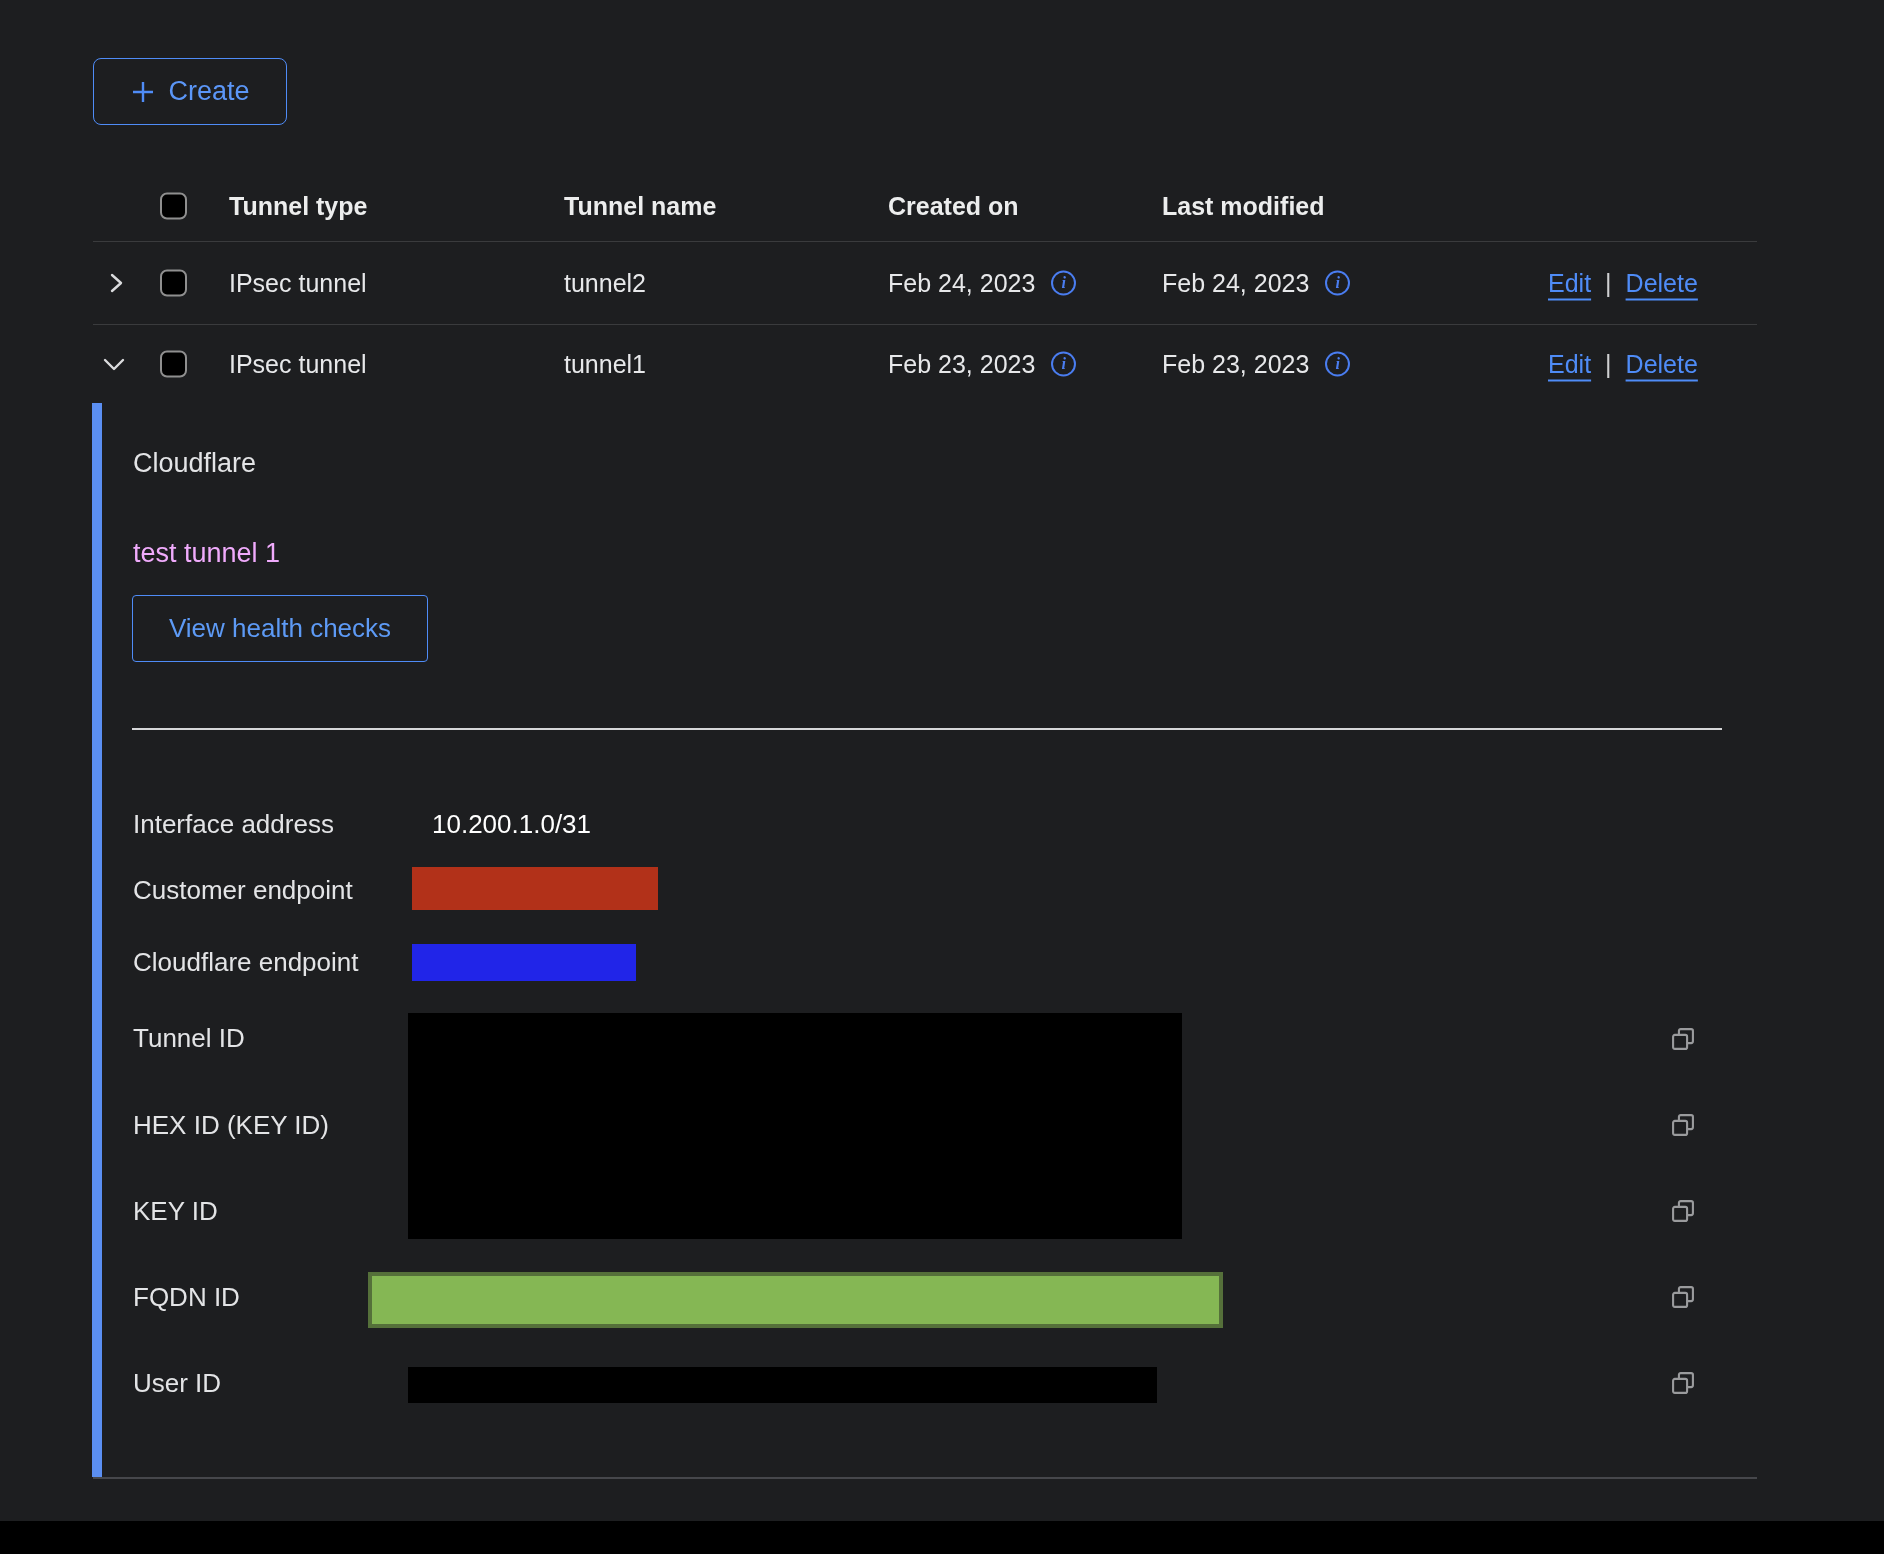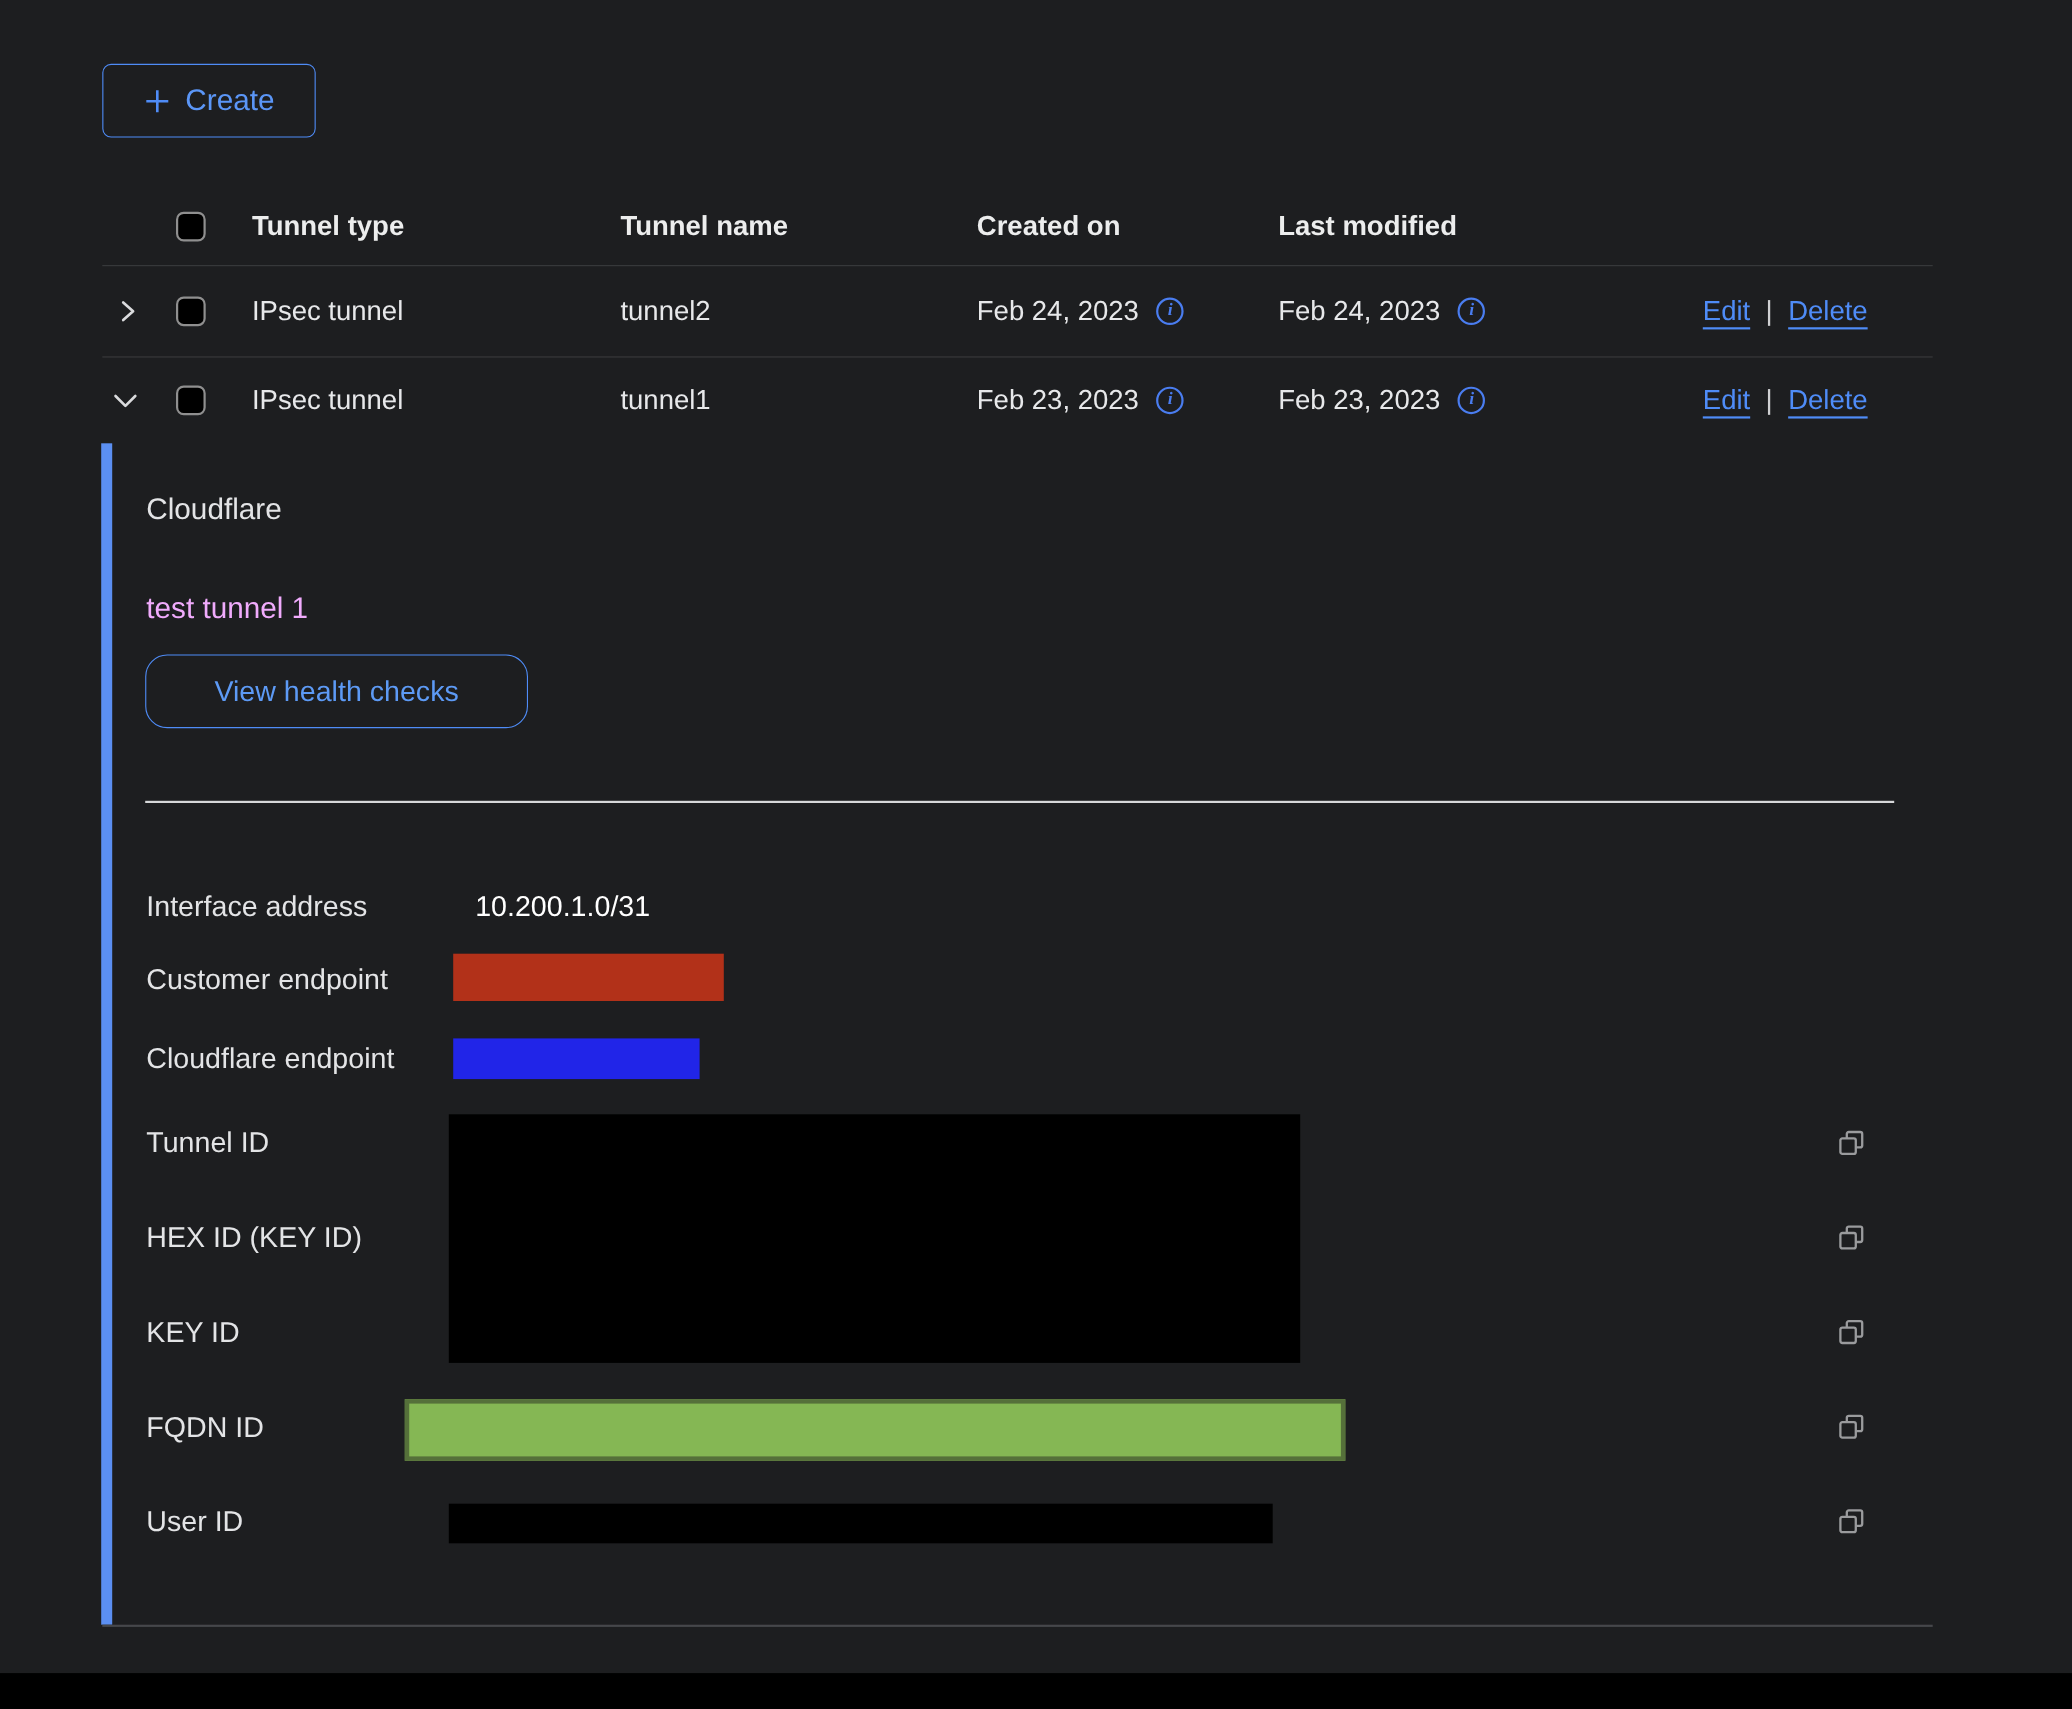--- a/index.html
+++ b/index.html
@@ -36,22 +36,22 @@
     font-style:italic;font-weight:bold;cursor:pointer;
   }
   .action-link{color:#4f8cf7;font-size:25px;text-decoration:underline;
     text-underline-offset:7px;cursor:pointer;}
   .action-sep{color:#cfd0d2;font-size:25px;margin:0 14px;}
   
   .blue-bar{left:92px;top:403px;width:10px;height:1074px;background:#5b8ff2;}
   .detail-label{color:#e3e4e6;font-size:26px;line-height:32px;}
   .dim-text{color:#f0abfc;font-size:27px;}
   .health-btn{
-    left:132px;top:595px;width:348px;height:67px;box-sizing:border-box;
-    border:1.5px solid #4f8cf7;border-radius:20px;background:transparent;
+    left:132px;top:595px;width:296px;height:67px;box-sizing:border-box;
+    border:1.5px solid #4f8cf7;border-radius:4px;background:transparent;
     display:flex;align-items:center;justify-content:center;
     color:#5d9af5;font-size:26px;cursor:pointer;
   }
   .white-divider{left:132px;top:728px;width:1590px;height:2px;background:#d6d7d9;}
   .redact{position:absolute;}
   .copy-icon{position:absolute;left:1669px;width:28px;height:28px;cursor:pointer;}
   .bottom-divider{left:93px;top:1477px;width:1664px;height:2px;background:#46474b;}
   .bottom-strip{left:0;top:1521px;width:1884px;height:33px;background:#000;}
 </style>
 </head>

